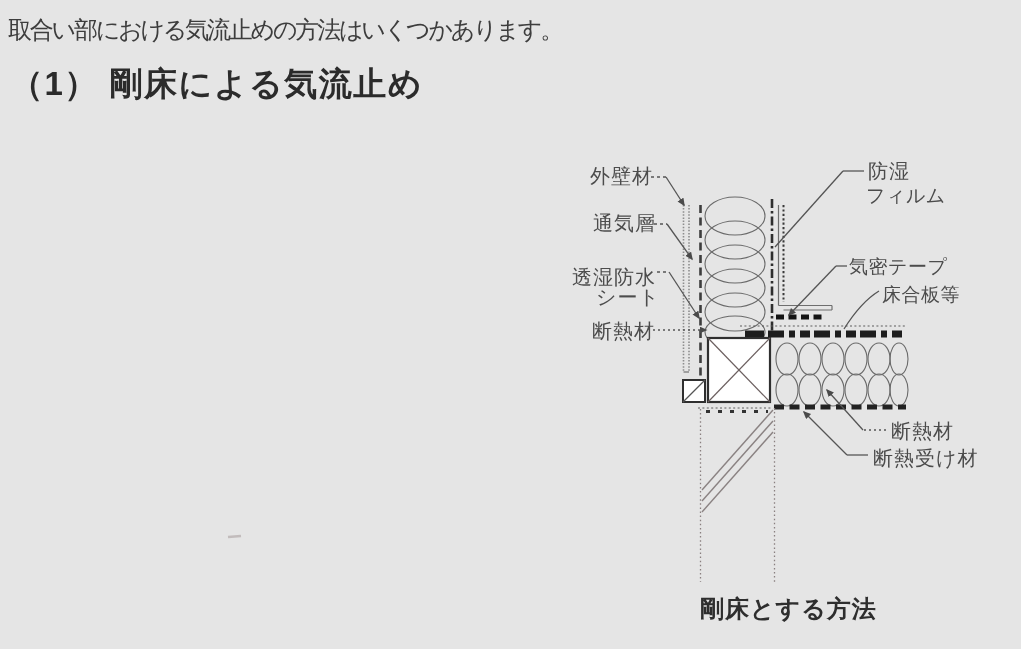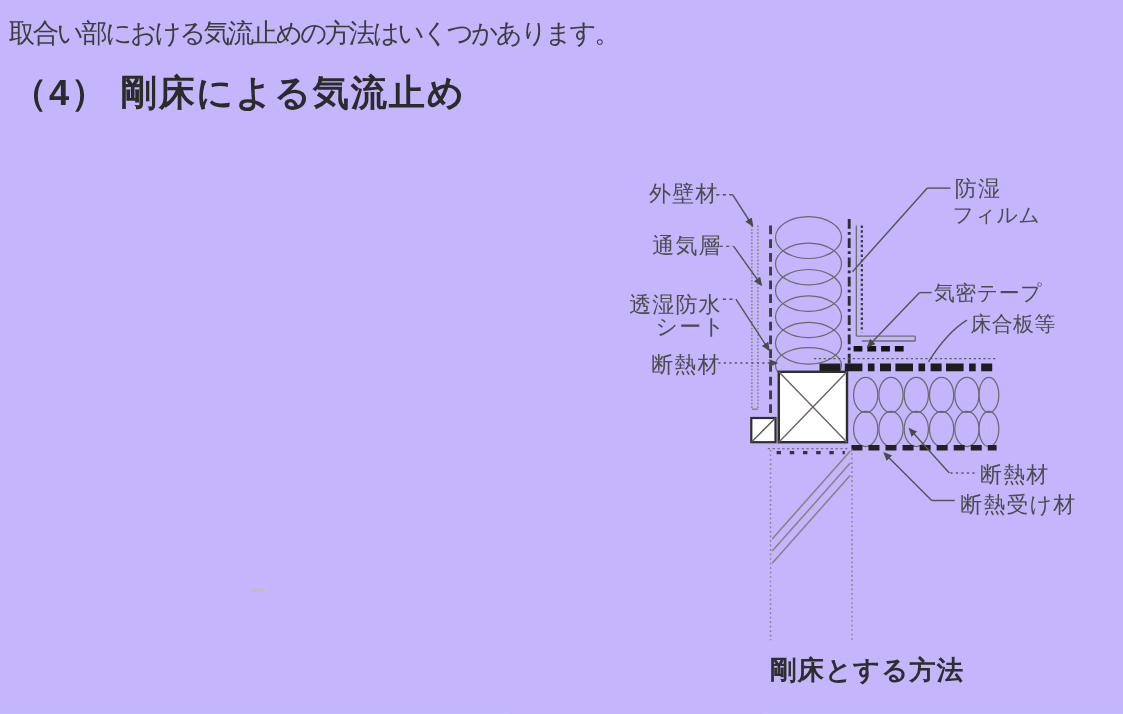--- a/index.html
+++ b/index.html
@@ -1,19 +1,19 @@
 <!DOCTYPE html>
 <html><head>
 <meta charset="utf-8">
 <style>
   html,body{margin:0;padding:0;background:#ffffff;}
   #page{
     position:relative;
     width:1021px;height:649px;
-    background:#c4b5fd;
+    background:#e5e5e5;
     overflow:hidden;
     font-family:"Liberation Sans", sans-serif;
   }
   .intro-line{
     position:absolute;left:8px;top:14px;
     font-size:24px;letter-spacing:-2.2px;
     color:#3d3d3d;white-space:nowrap;
   }
   .section-heading{
     position:absolute;left:10px;top:62px;
@@ -27,21 +27,21 @@
   .dg-label{font-size:20px;letter-spacing:1px;}
   .dg-label-sm{font-size:19px;letter-spacing:0.5px;}
   .dg-caption{font-size:24px;font-weight:bold;fill:#2e2e2e;letter-spacing:1px;}
 </style>
 </head>
 <body>
 
 <div id="page">
 
   <div class="intro-line">取合い部における気流止めの方法はいくつかあります。</div>
-  <div class="section-heading">（4） 剛床による気流止め</div>
+  <div class="section-heading">（1） 剛床による気流止め</div>
 
   <svg width="1021" height="649" viewBox="0 0 1021 649" style="position:absolute;left:0;top:0;">
 
     <defs>
       <marker id="arr" markerWidth="9" markerHeight="8" refX="6.5" refY="3.5" orient="auto" markerUnits="userSpaceOnUse">
         <path d="M0,0 L8,3.5 L0,7 z" fill="#4a4a4a"></path>
       </marker>
     </defs>
 
     <line x1="228" y1="537" x2="241" y2="536" stroke="#c2bcbc" stroke-width="2.5"></line>

